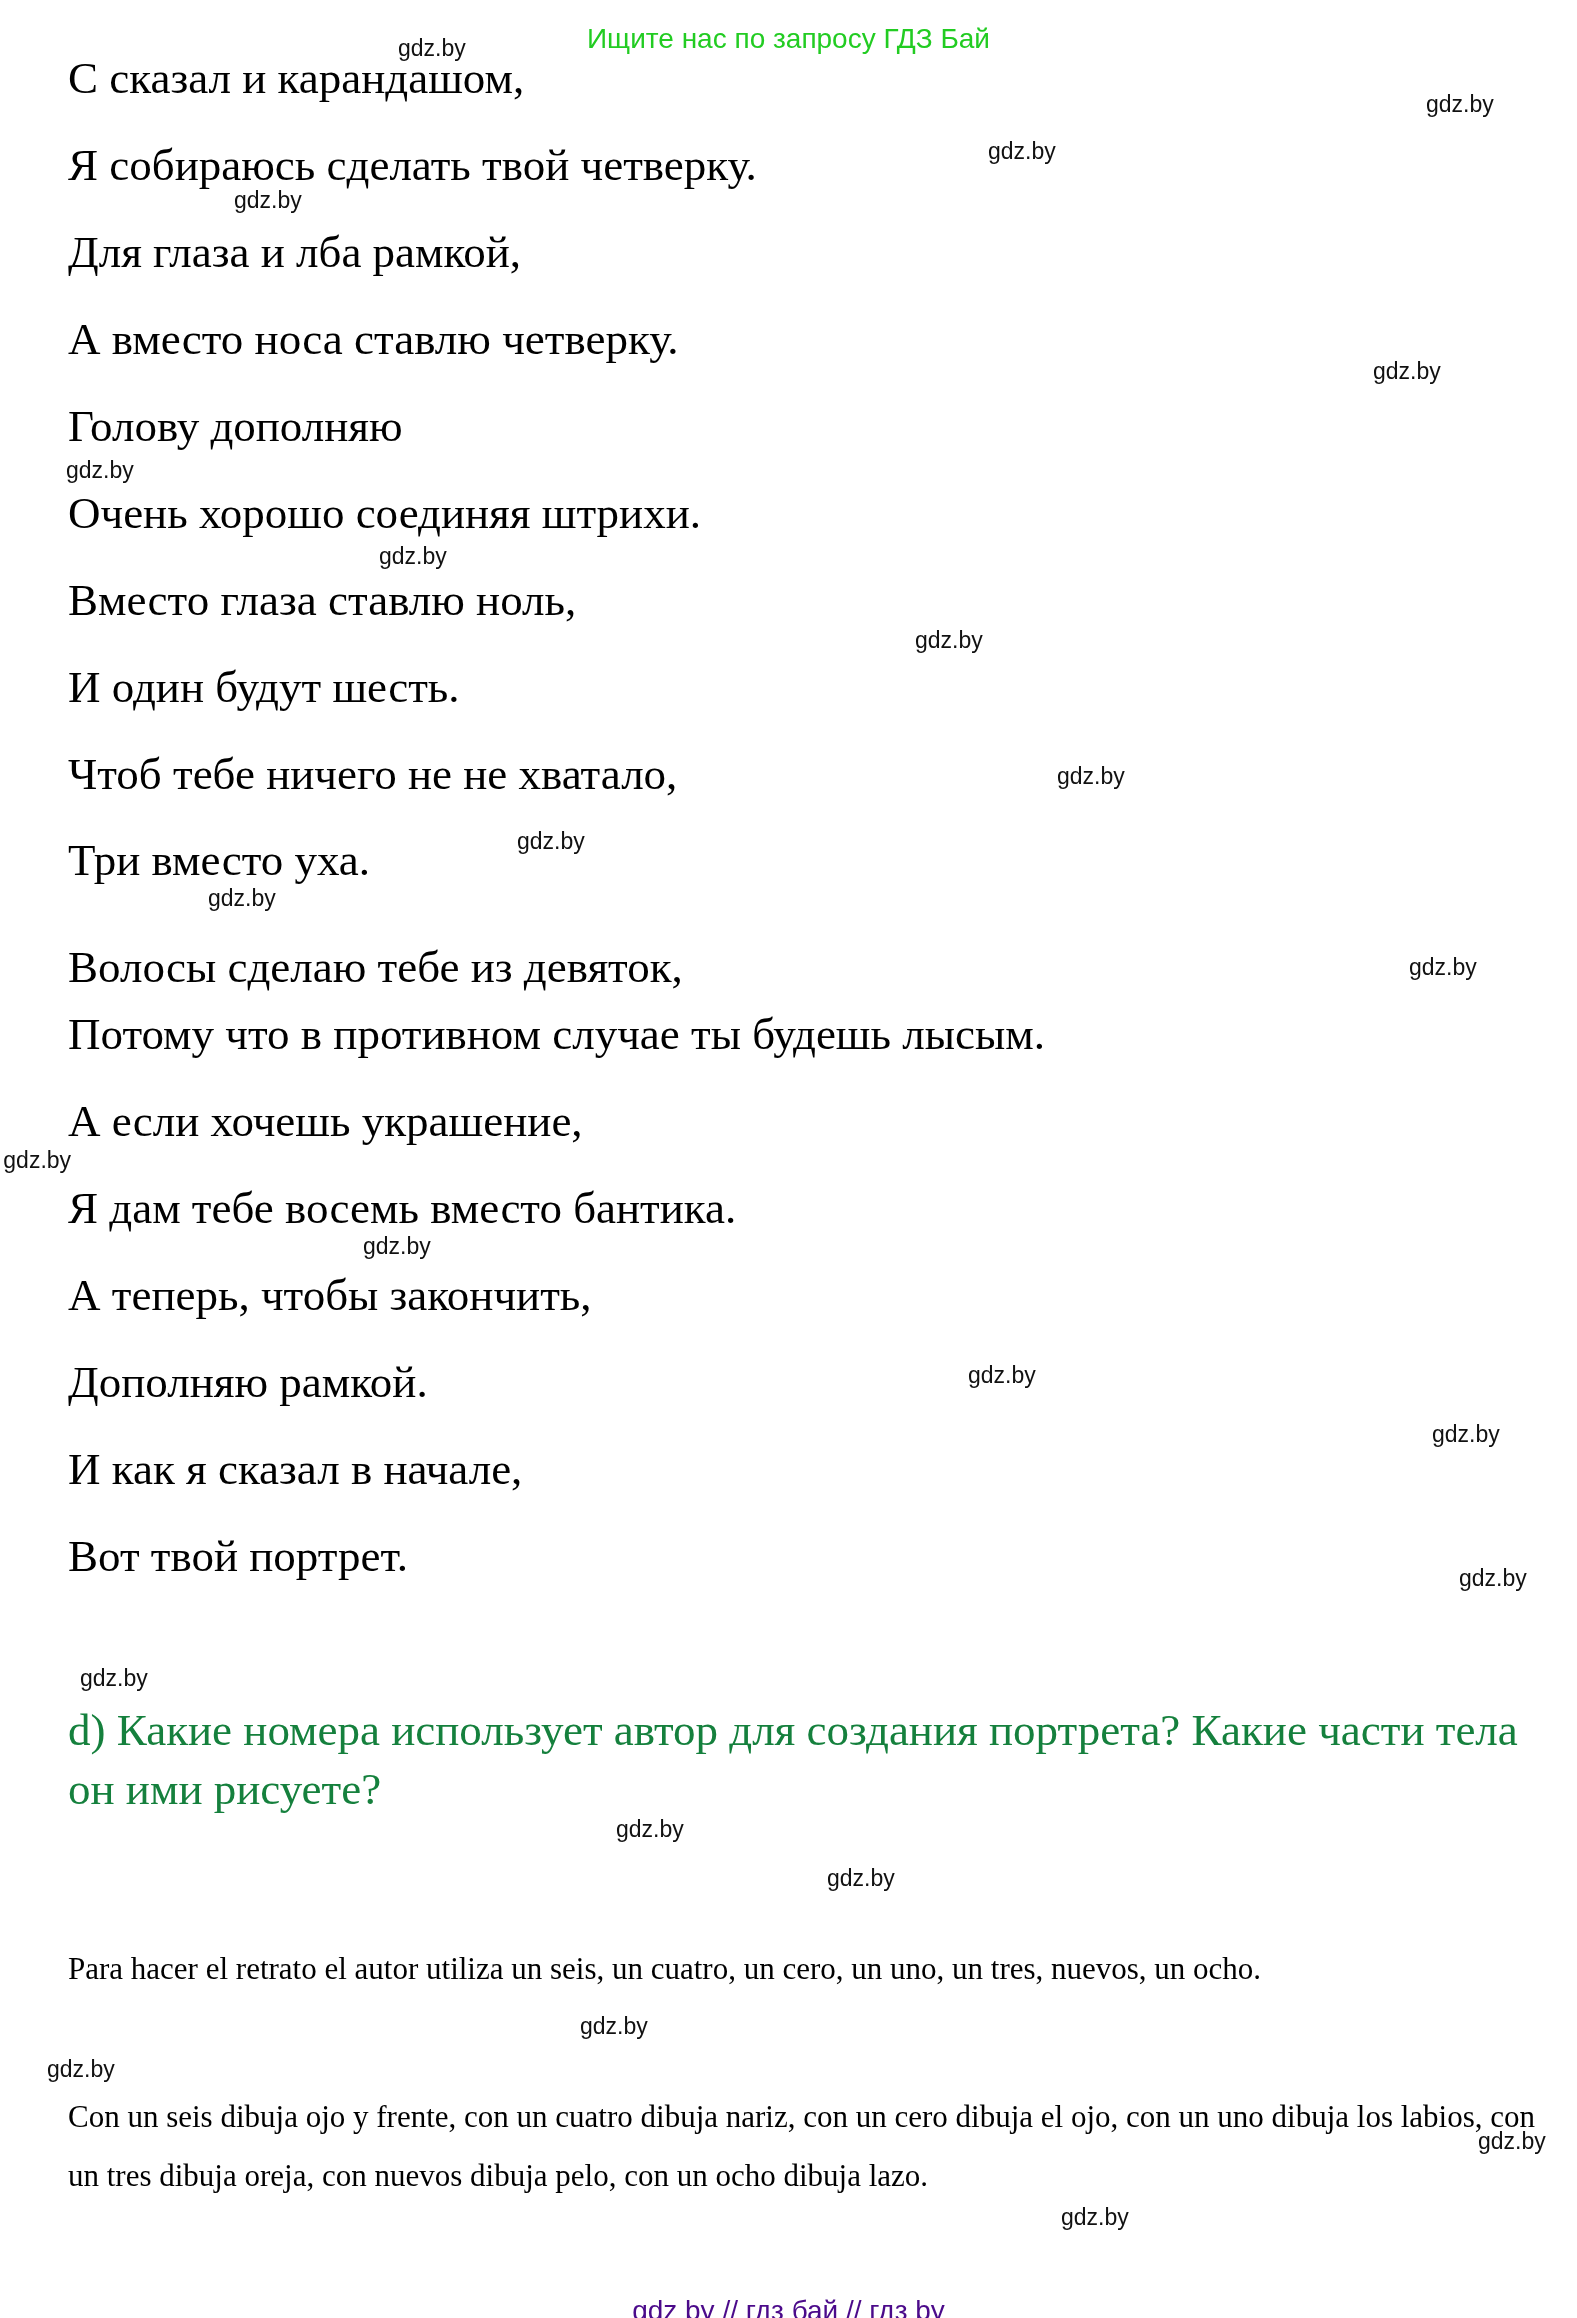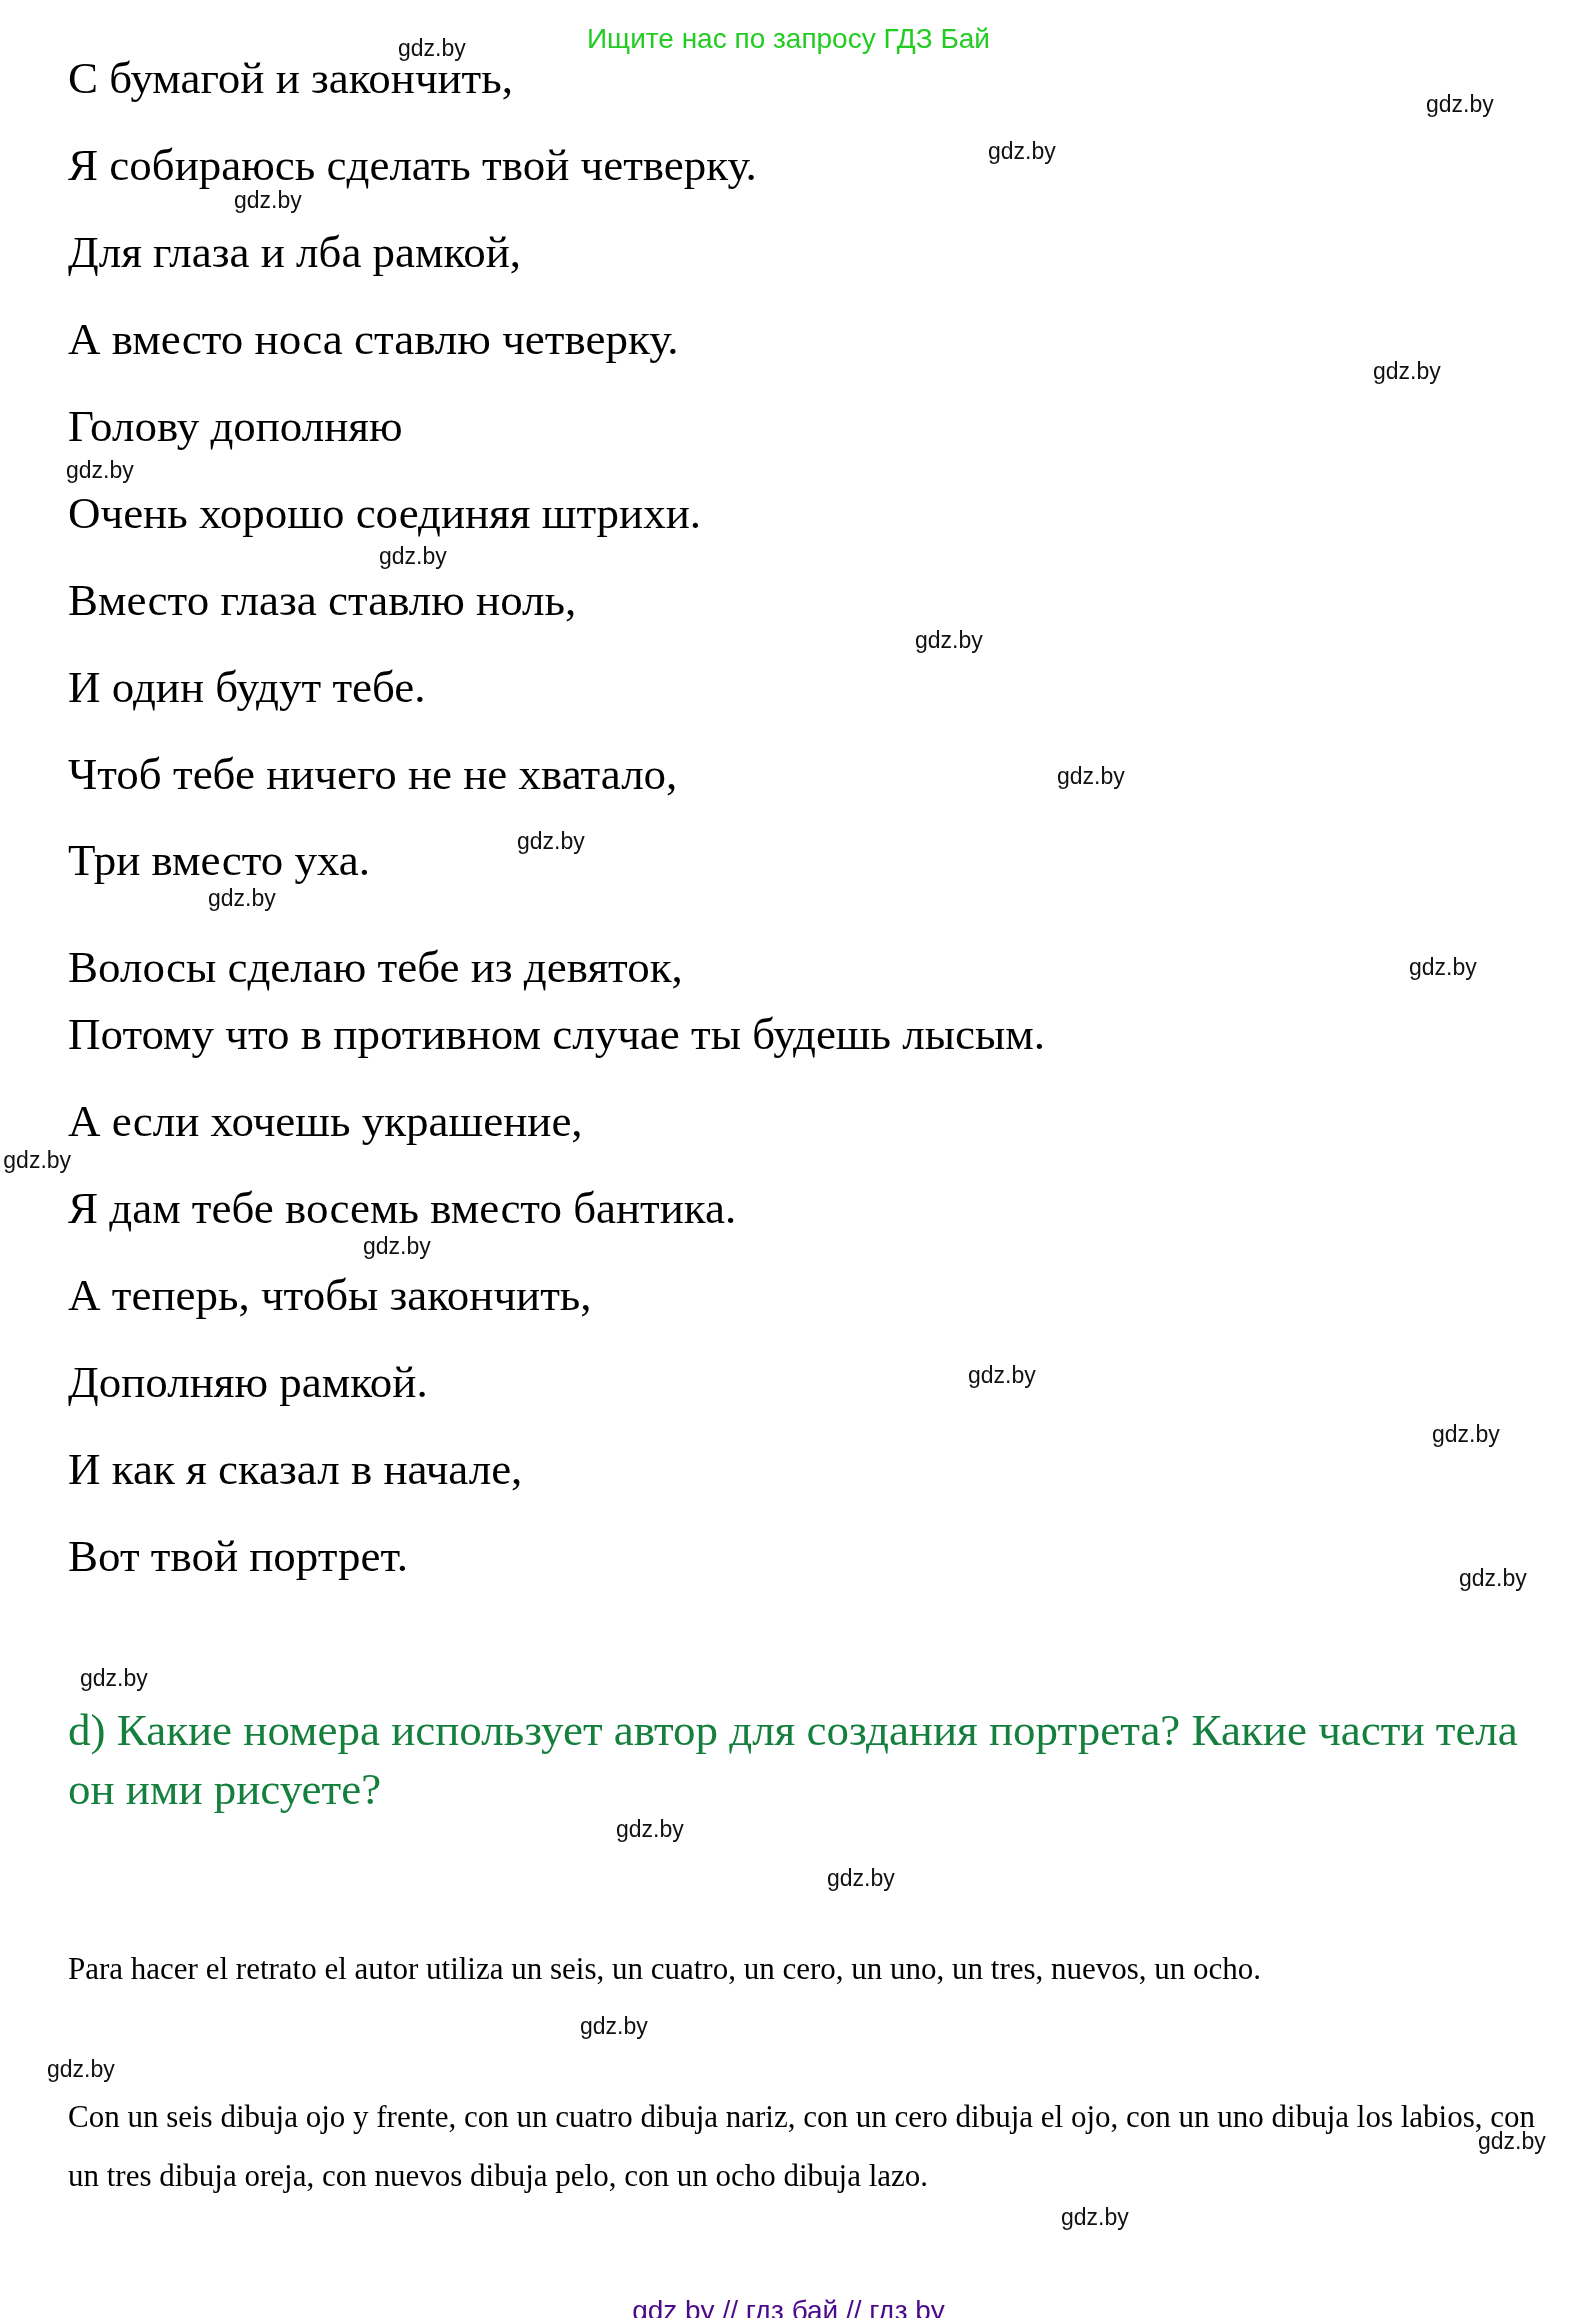--- a/index.html
+++ b/index.html
@@ -10,28 +10,28 @@
   .q { position:absolute; left:68px; width:1468px; font-family:"Liberation Serif", serif; font-weight:normal; font-size:45px; color:#15803d; line-height:59px; }
   .para { position:absolute; left:68px; width:1468px; font-family:"Liberation Serif", serif; font-size:31px; color:#000; line-height:59px; }
   .wm { position:absolute; font-family:"Liberation Sans", sans-serif; font-size:23px; color:#111; line-height:25px; white-space:nowrap; }
 </style>
 </head>
 <body>
 
 <div class="hdr">Ищите нас по запросу ГДЗ Бай</div>
 
 <div>
-  <div class="line" style="top:54px">С бумагой и закончить,</div>
+  <div class="line" style="top:54px">С сказал и карандашом,</div>
   <div class="line" style="top:141px">Я собираюсь сделать твой четверку.</div>
   <div class="line" style="top:228px">Для глаза и лба рамкой,</div>
   <div class="line" style="top:315px">А вместо носа ставлю четверку.</div>
   <div class="line" style="top:402px">Голову дополняю</div>
   <div class="line" style="top:489px">Очень хорошо соединяя штрихи.</div>
   <div class="line" style="top:576px">Вместо глаза ставлю ноль,</div>
-  <div class="line" style="top:663px">И один будут тебе.</div>
+  <div class="line" style="top:663px">И один будут шесть.</div>
   <div class="line" style="top:750px">Чтоб тебе ничего не не хватало,</div>
   <div class="line" style="top:836px">Три вместо уха.</div>
   <div class="line" style="top:943px">Волосы сделаю тебе из девяток,</div>
   <div class="line" style="top:1010px">Потому что в противном случае ты будешь лысым.</div>
   <div class="line" style="top:1097px">А если хочешь украшение,</div>
   <div class="line" style="top:1184px">Я дам тебе восемь вместо бантика.</div>
   <div class="line" style="top:1271px">А теперь, чтобы закончить,</div>
   <div class="line" style="top:1358px">Дополняю рамкой.</div>
   <div class="line" style="top:1445px">И как я сказал в начале,</div>
   <div class="line" style="top:1532px">Вот твой портрет.</div>

